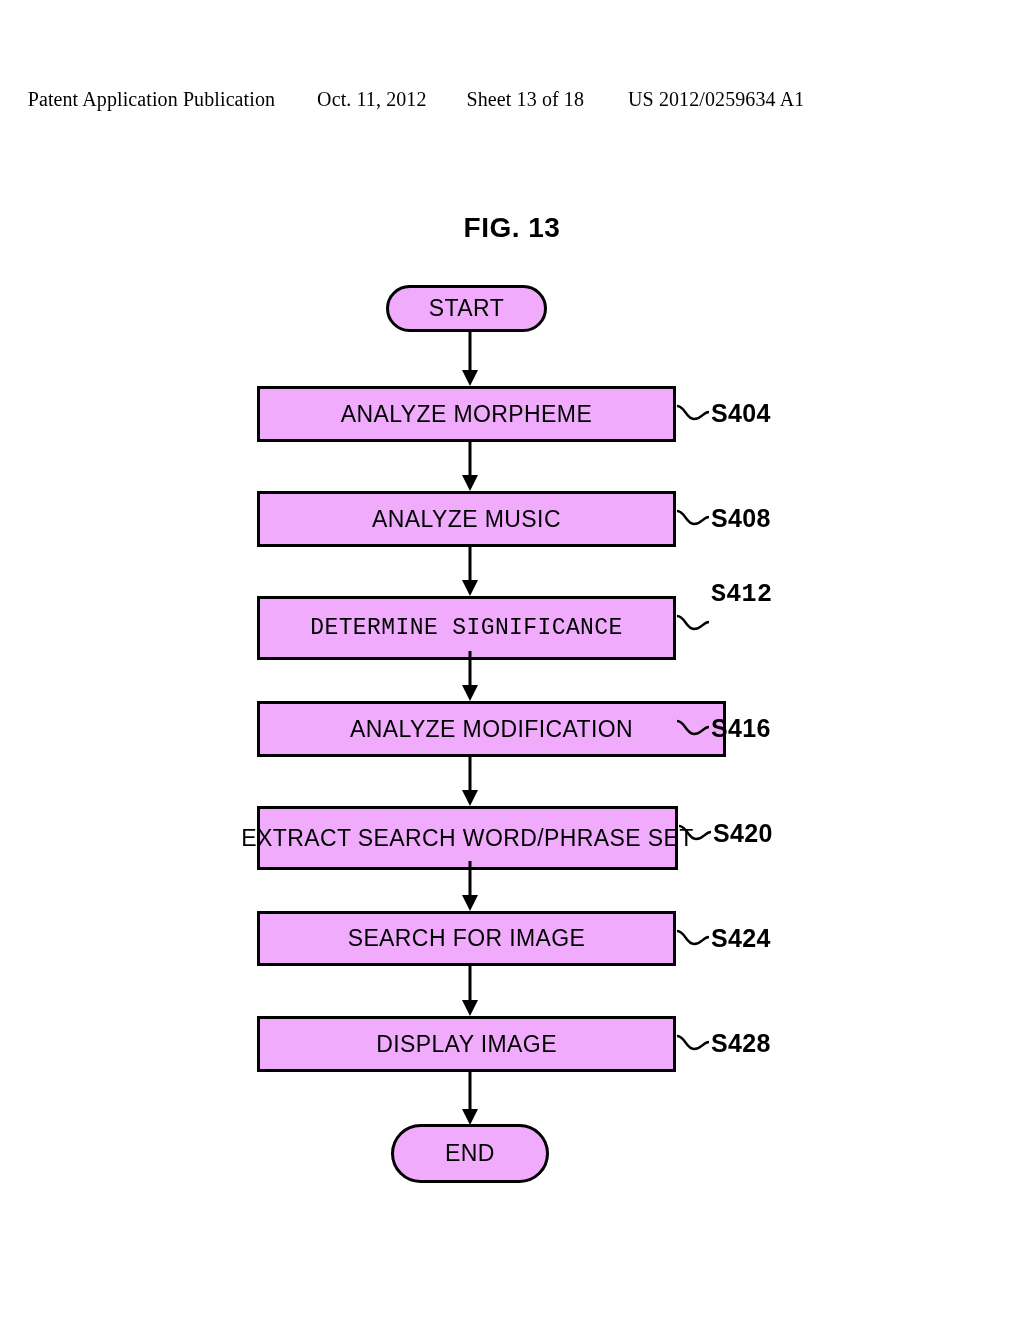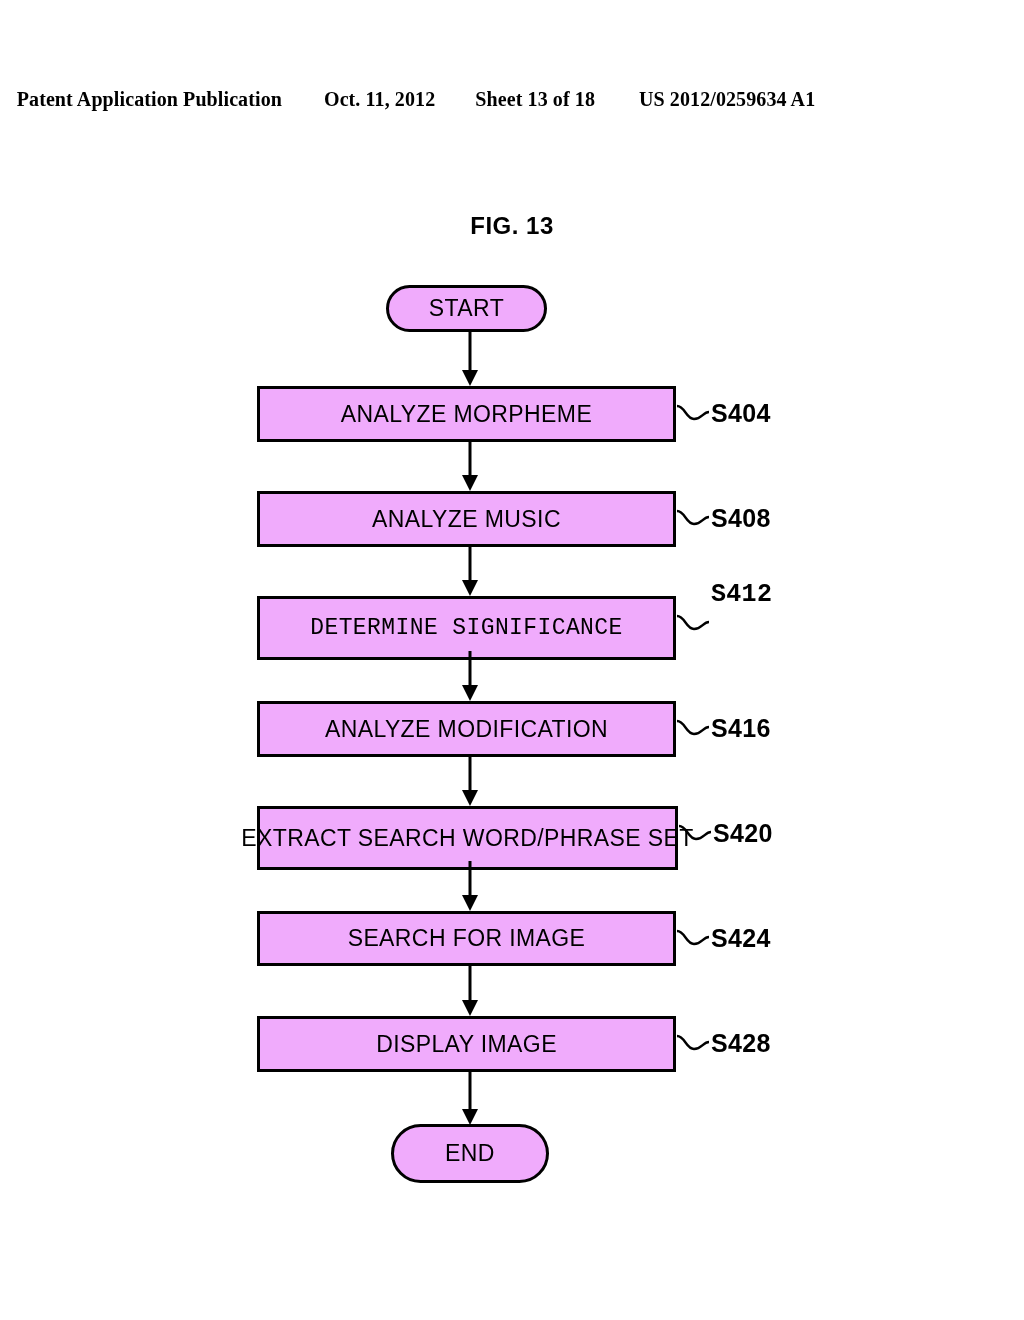--- a/index.html
+++ b/index.html
@@ -19,38 +19,38 @@
   
   .patent-header {
     position: absolute;
     top: 88px;
     left: 0;
     width: 832px;
     display: flex;
     justify-content: center;
     align-items: baseline;
     font-family: "Liberation Serif", serif;
-    font-weight: bold;
+    font-weight: normal;
     font-size: 20px;
     letter-spacing: 0.1px;
     white-space: nowrap;
   }
   .patent-header .h-pub        { margin-right: 42px; }
   .patent-header .h-date       { margin-right: 14px; }
   .patent-header .h-sheet      { margin-right: 44px; margin-left: 26px; }
   .patent-header .h-number     { margin-right: 0; }
 
   
   .fig-title {
     position: absolute;
     top: 212px;
     left: 0;
     width: 1024px;
     text-align: center;
-    font-size: 24px;
+    font-size: 28px;
     font-weight: bold;
     letter-spacing: 0.5px;
   }
 
   
   .flow {
     position: absolute;
     top: 0;
     left: 0;
     width: 1024px;
@@ -157,21 +157,21 @@
   <svg class="leader" style="left:676px; top:610px; width:34px; height:28px;" viewBox="0 0 34 28">
     <path d="M1 6 C 9 6, 10 19, 18 19 C 26 19, 27 12, 33 12" fill="none" stroke="#000" stroke-width="2.4"></path>
   </svg>
   <div class="step-ref" style="left:711px; top:582px;font-family:Liberation Mono, monospace;">S412</div>
 
   <svg class="connector" style="left:456px; top:651px; width:28px; height:52px;" viewBox="0 0 28 52">
     <line x1="14" y1="0" x2="14" y2="38" stroke="#000" stroke-width="3"></line>
     <polygon points="14,50 6,34 22,34" fill="#000"></polygon>
   </svg>
 
-  <div class="node process" style="left:257px; top:701px; width:419px; height:56px;">
+  <div class="node process" style="left:257px; top:701px; width:469px; height:56px;">
     <span class="node-label">ANALYZE MODIFICATION</span>
   </div>
   <svg class="leader" style="left:676px; top:715px; width:34px; height:28px;" viewBox="0 0 34 28">
     <path d="M1 6 C 9 6, 10 19, 18 19 C 26 19, 27 12, 33 12" fill="none" stroke="#000" stroke-width="2.4"></path>
   </svg>
   <div class="step-ref" style="left:711px; top:716px;">S416</div>
 
   <svg class="connector" style="left:456px; top:756px; width:28px; height:52px;" viewBox="0 0 28 52">
     <line x1="14" y1="0" x2="14" y2="38" stroke="#000" stroke-width="3"></line>
     <polygon points="14,50 6,34 22,34" fill="#000"></polygon>

